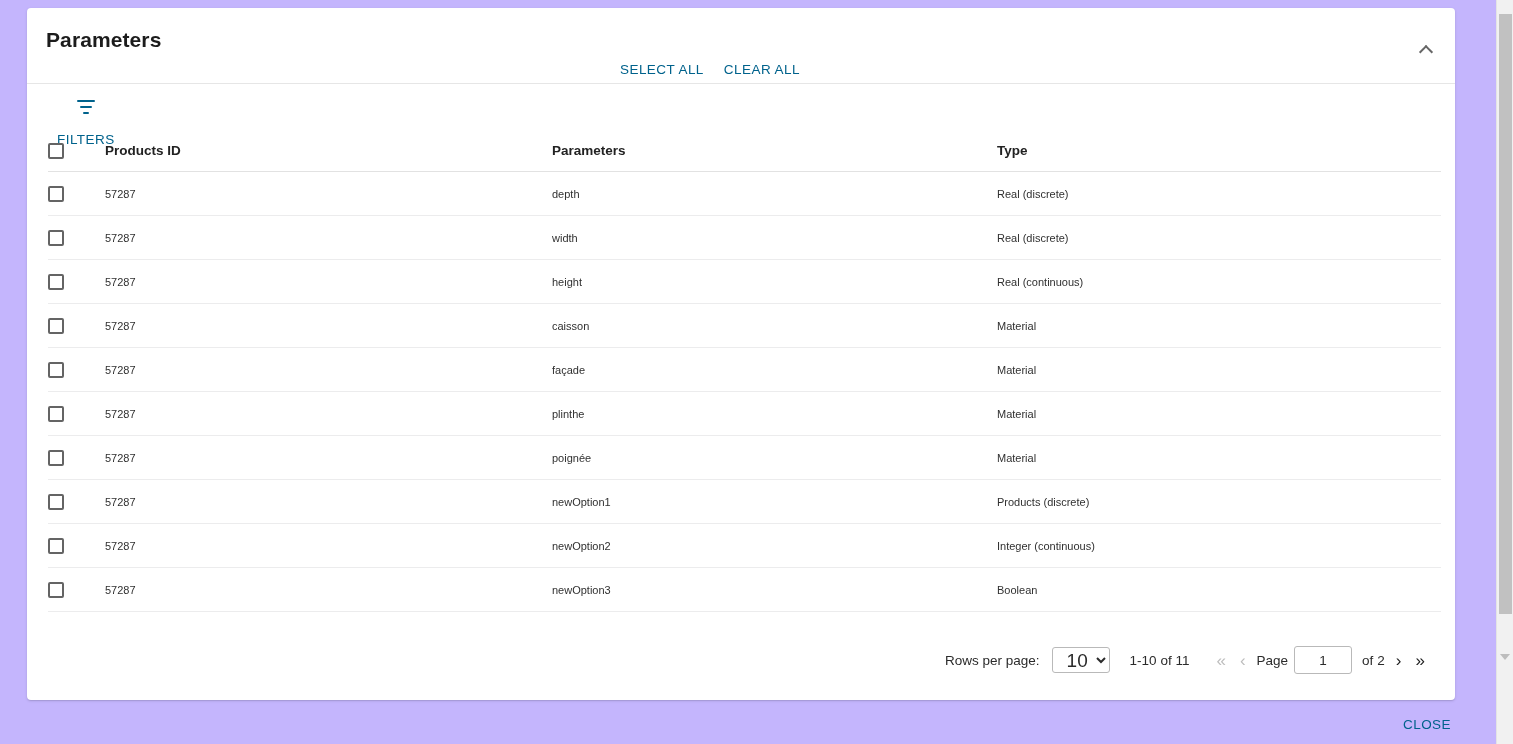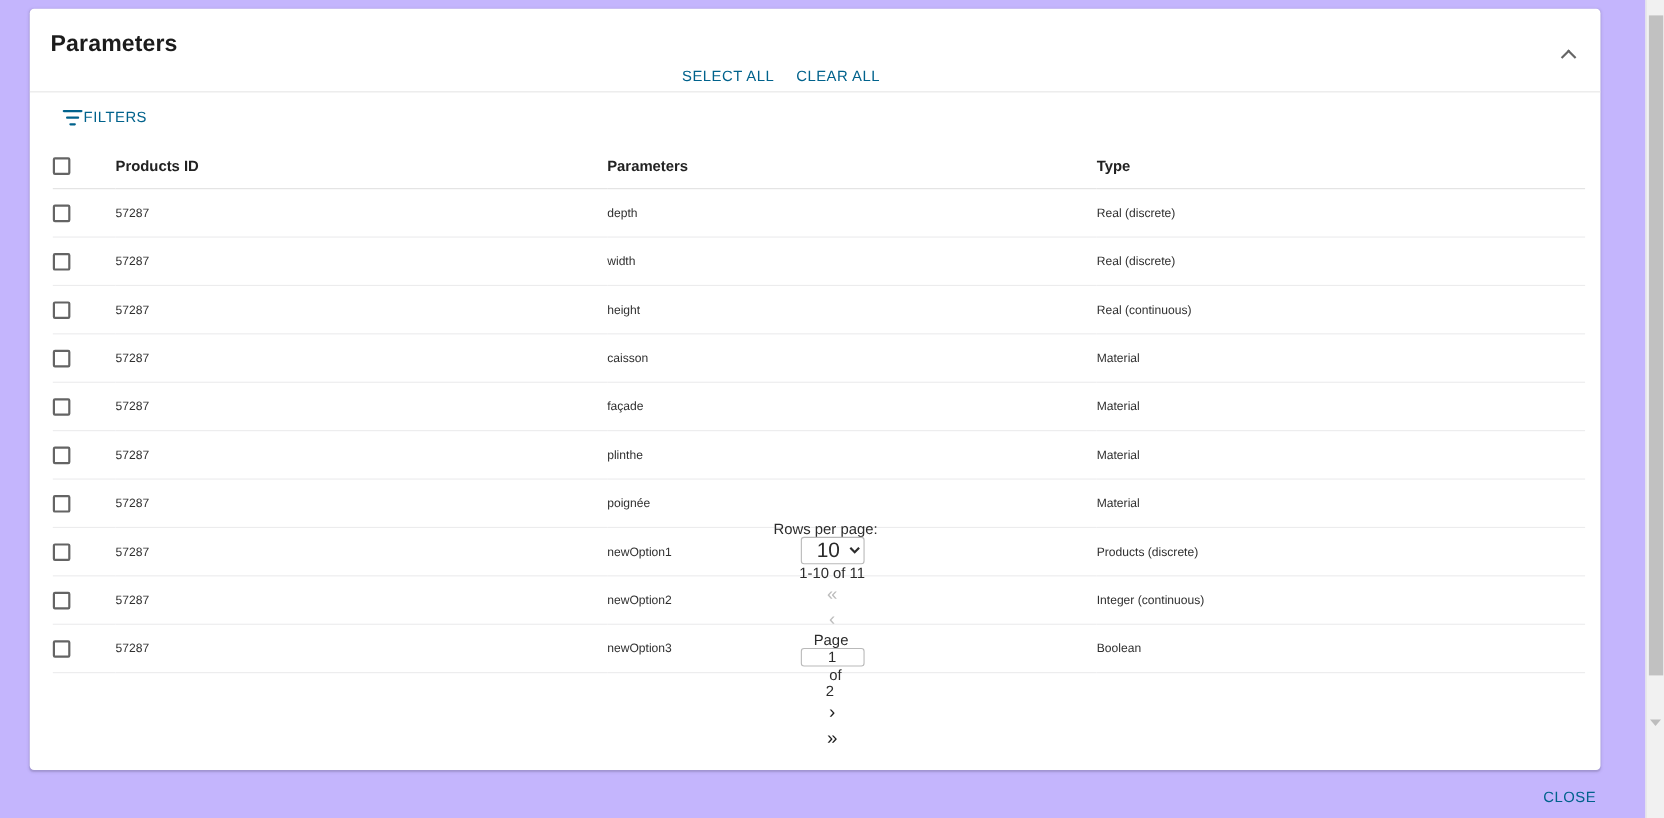--- a/index.html
+++ b/index.html
@@ -108,26 +108,28 @@
   
   .filters-row {
     position: relative;
     height: 52px;
   }
   .filters-btn {
     position: absolute;
     left: 24px;
     top: 12px;
     display: flex;
-    gap: 1px;
+    align-items: center;
+    gap: 19px;
     background: none;
     border: none;
     cursor: pointer;
     padding: 4px 6px;
     font-family: "Liberation Sans", sans-serif;
+    flex-direction: column;
   }
   .filter-icon {
     width: 18px;
     height: 14px;
     display: flex;
     flex-direction: column;
     justify-content: space-between;
     align-items: center;
   }
   .filter-icon i {
@@ -195,31 +197,30 @@
     background: #ffffff;
     display: inline-block;
     cursor: pointer;
     box-sizing: border-box;
     vertical-align: middle;
   }
 
   
   .paginator {
     position: absolute;
-    left: 33px;
+    left: 12px;
     top: 630px;
     width: 1393px;
     height: 44px;
     display: flex;
     align-items: center;
     justify-content: flex-end;
     font-size: 13.5px;
     color: #2b2b2b;
     gap: 0;
-    flex-direction: column;
   }
   .pg-label {
     margin-right: 12px;
     color: #2b2b2b;
     font-size: 13.5px;
   }
   .pg-select {
     font-family: "Liberation Sans", sans-serif;
     font-size: 19px;
     color: #2b2b2b;

